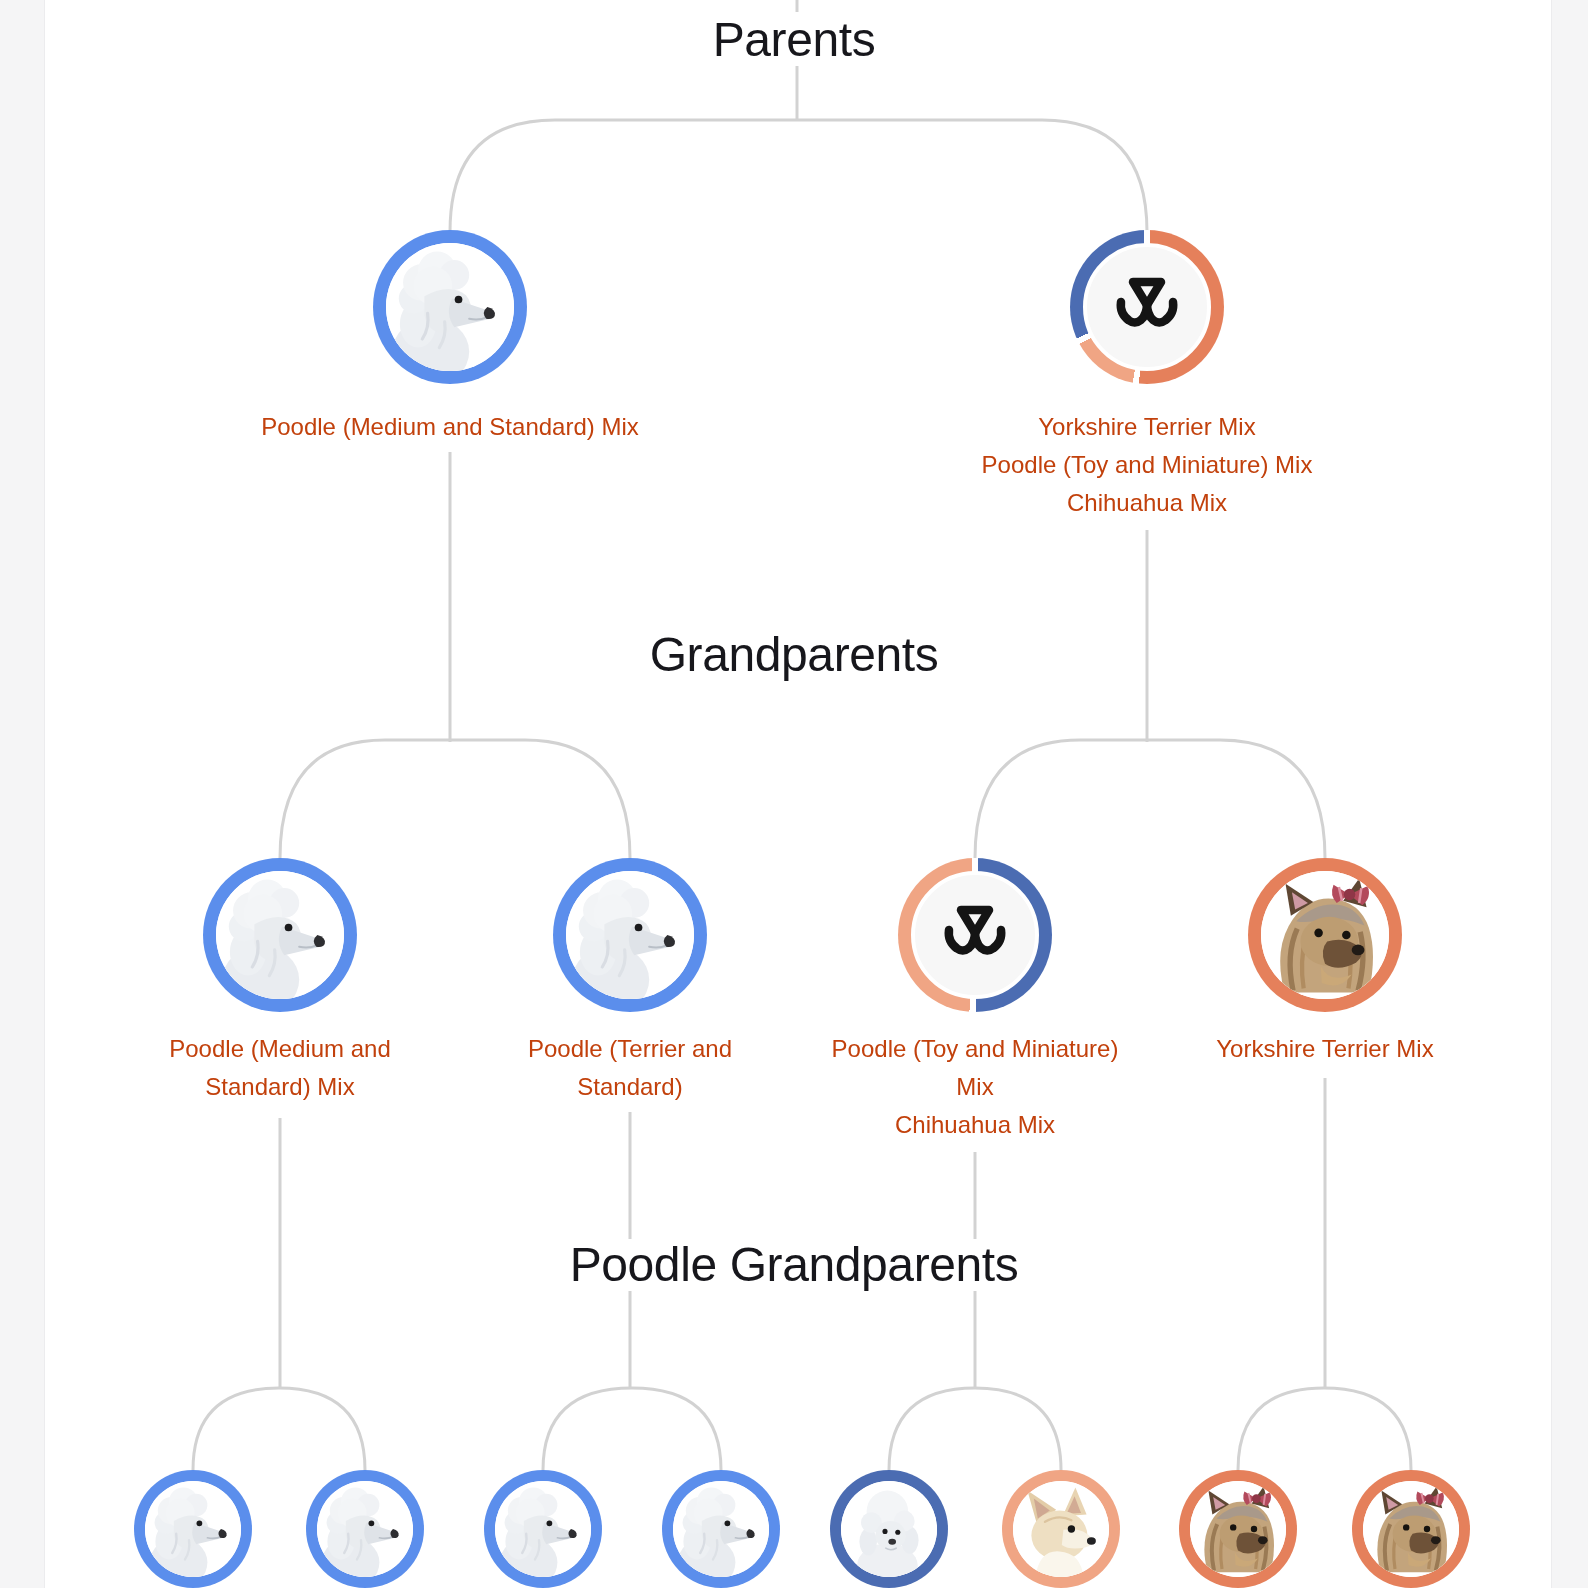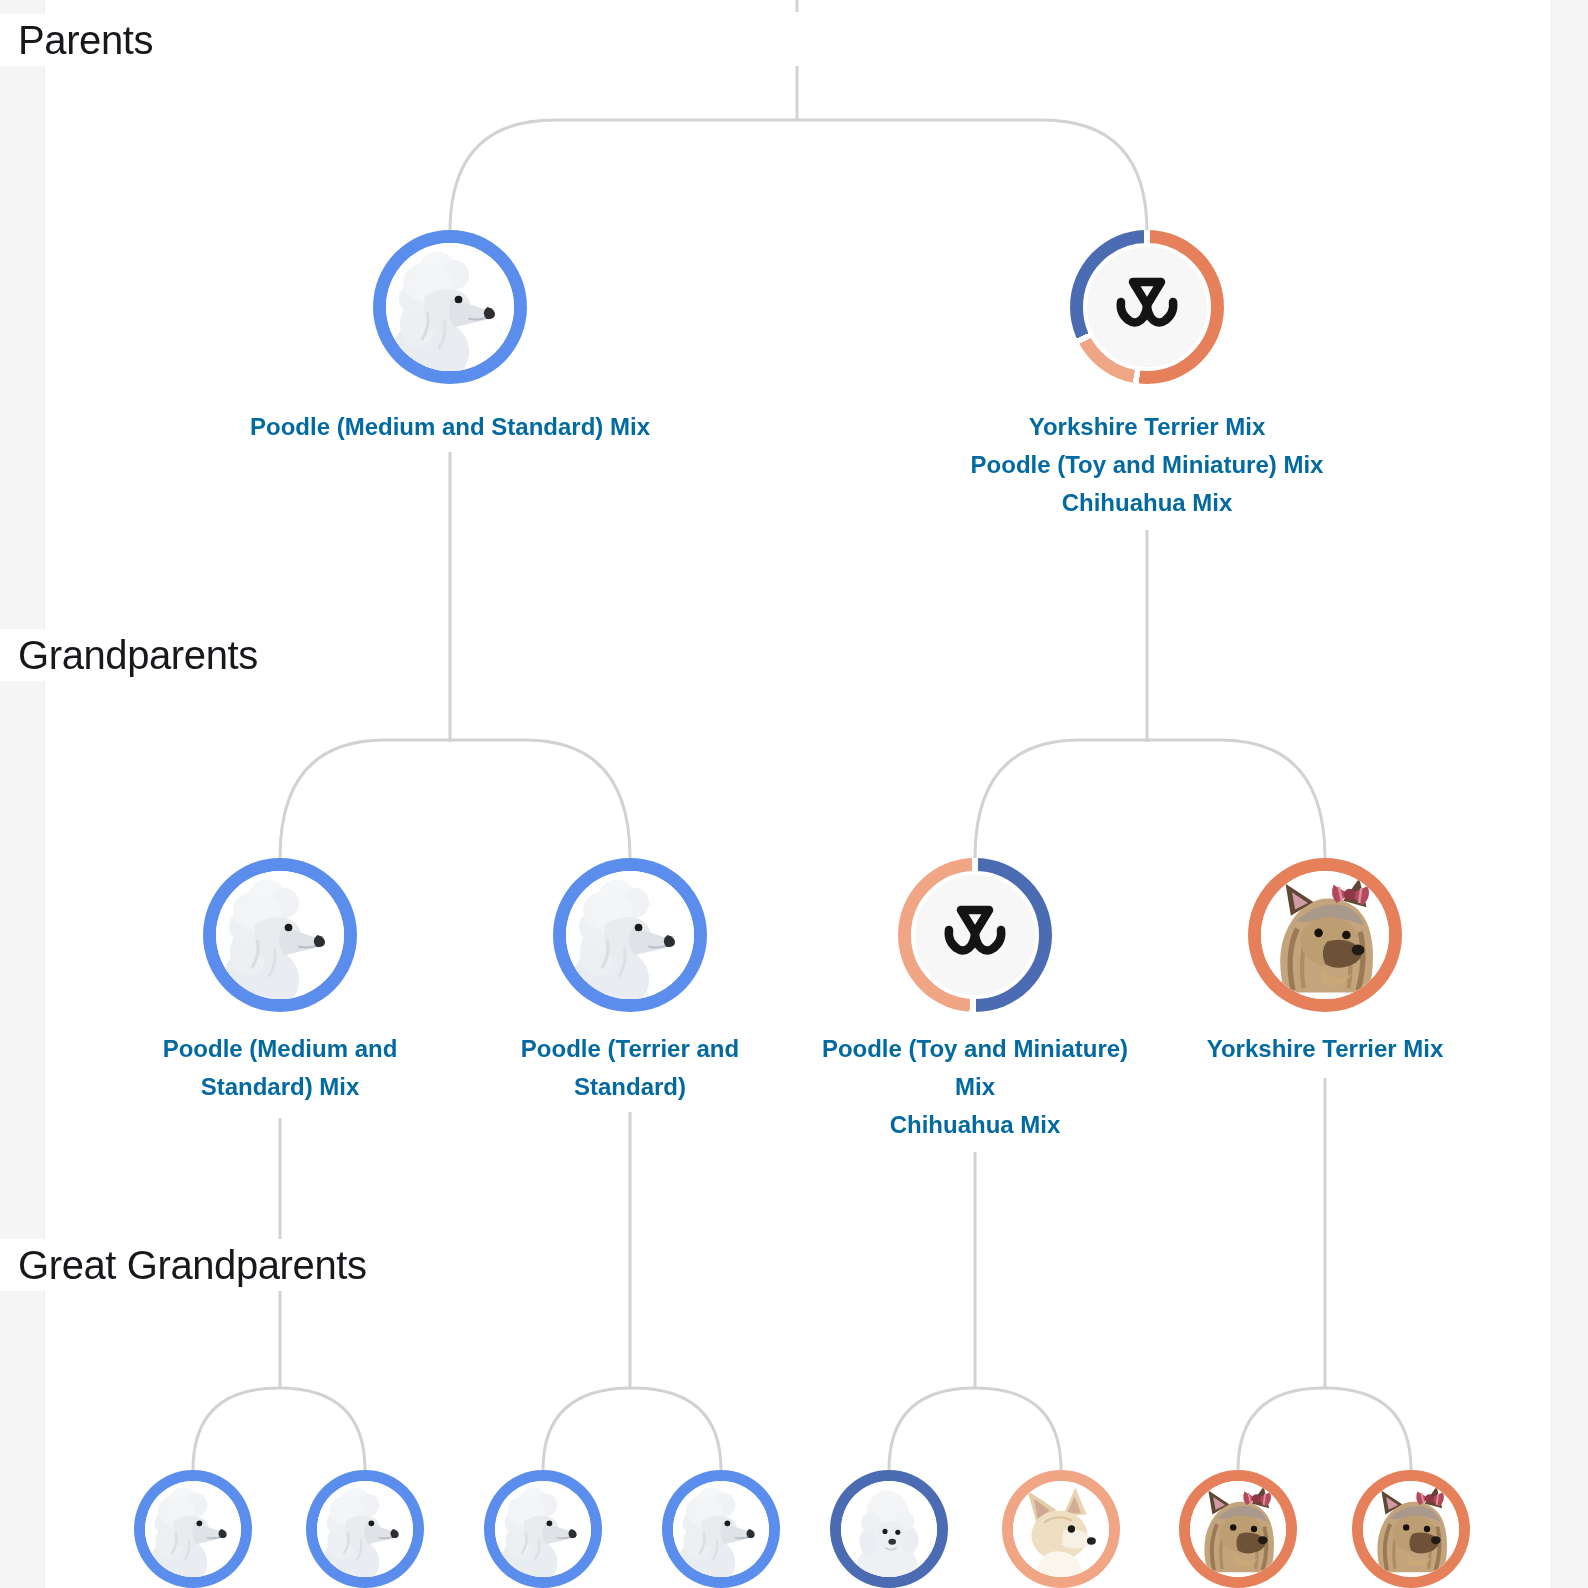--- a/index.html
+++ b/index.html
@@ -2,34 +2,34 @@
 <html><head>
 <meta charset="utf-8">
 <style>
   html,body{margin:0;padding:0;background:#f5f5f6;}
   .page{position:relative;width:1588px;height:1588px;background:#f5f5f6;overflow:hidden;
         font-family:"Liberation Sans",sans-serif;}
   .card{position:absolute;left:44px;top:0;width:1508px;height:1588px;background:#ffffff;
         border-left:1px solid #ececee;border-right:1px solid #ececee;box-sizing:border-box;}
   .connectors{position:absolute;left:0;top:0;width:1588px;height:1588px;}
   .connectors path{stroke:#d2d2d2;stroke-width:3;fill:none;}
-  .heading{position:absolute;left:0;width:100%;text-align:left;font-size:40px;line-height:52px;
+  .heading{position:absolute;left:0;width:100%;text-align:center;font-size:48px;line-height:52px;
            font-weight:500;color:#17171c;letter-spacing:-0.4px;}
   .heading span{background:#ffffff;padding:0 18px;display:inline-block;}
   .node{position:absolute;border-radius:50%;}
   .node .inner{position:absolute;border-radius:50%;background:#ffffff;overflow:hidden;}
   .size-lg{width:154px;height:154px;}
   .size-lg .inner{inset:13px;}
   .size-sm{width:118px;height:118px;}
   .size-sm .inner{inset:11px;}
   .inner.unknown{background:#f7f7f7;border:4px solid #ffffff;display:flex;
                  align-items:center;justify-content:center;}
   .inner svg{width:100%;height:100%;display:block;}
-  .label{position:absolute;text-align:center;font-size:24px;line-height:38px;font-weight:700;
-         color:#0369a1;}
+  .label{position:absolute;text-align:center;font-size:24px;line-height:38px;font-weight:400;
+         color:#c2410c;}
 </style>
 </head>
 <body>
 
 <svg width="0" height="0" style="position:absolute">
   <defs>
     <symbol id="dog-poodle-side" viewBox="0 0 120 120">
       <rect width="120" height="120" fill="#ffffff"></rect>
       <ellipse cx="42" cy="102" rx="36" ry="32" fill="#e9ecf0"></ellipse>
       <ellipse cx="30" cy="76" rx="17" ry="22" fill="#edf0f3"></ellipse>
@@ -123,21 +123,21 @@
     <path d="M975 1152 V1388"></path>
     <path d="M1325 1078 V1388"></path>
     <path d="M193 1478 V1470 Q193 1388 279 1388 Q365 1388 365 1470 V1478"></path>
     <path d="M543 1478 V1470 Q543 1388 632 1388 Q721 1388 721 1470 V1478"></path>
     <path d="M889 1478 V1470 Q889 1388 975 1388 Q1061 1388 1061 1470 V1478"></path>
     <path d="M1238 1478 V1470 Q1238 1388 1324 1388 Q1411 1388 1411 1470 V1478"></path>
   </svg>
 
   <div class="heading" style="top:14px"><span>Parents</span></div>
   <div class="heading" style="top:629px"><span>Grandparents</span></div>
-  <div class="heading" style="top:1239px"><span>Great Grandparents</span></div>
+  <div class="heading" style="top:1239px"><span>Poodle Grandparents</span></div>
 
   <div class="node size-lg" style="left: 373px; top: 230px; background: rgb(91, 142, 236);">
     <div class="inner">
         <svg viewBox="0 0 120 120">
           <use href="#dog-poodle-side"></use>
         </svg>
       </div>
   </div>
   <div class="node size-lg" style="left: 1070px; top: 230px; background: conic-gradient(rgb(255, 255, 255) 0%, rgb(255, 255, 255) 0.65%, rgb(229, 128, 91) 0.65%, rgb(229, 128, 91) 51.7031%, rgb(255, 255, 255) 51.7031%, rgb(255, 255, 255) 53.0031%, rgb(240, 165, 132) 53.0031%, rgb(240, 165, 132) 67.0177%, rgb(255, 255, 255) 67.0177%, rgb(255, 255, 255) 68.3177%, rgb(75, 108, 178) 68.3177%, rgb(75, 108, 178) 99.35%, rgb(255, 255, 255) 99.35%, rgb(255, 255, 255) 100.65%, rgb(255, 255, 255) 100.65%, rgb(255, 255, 255) 100%);">
     <div class="inner unknown">

